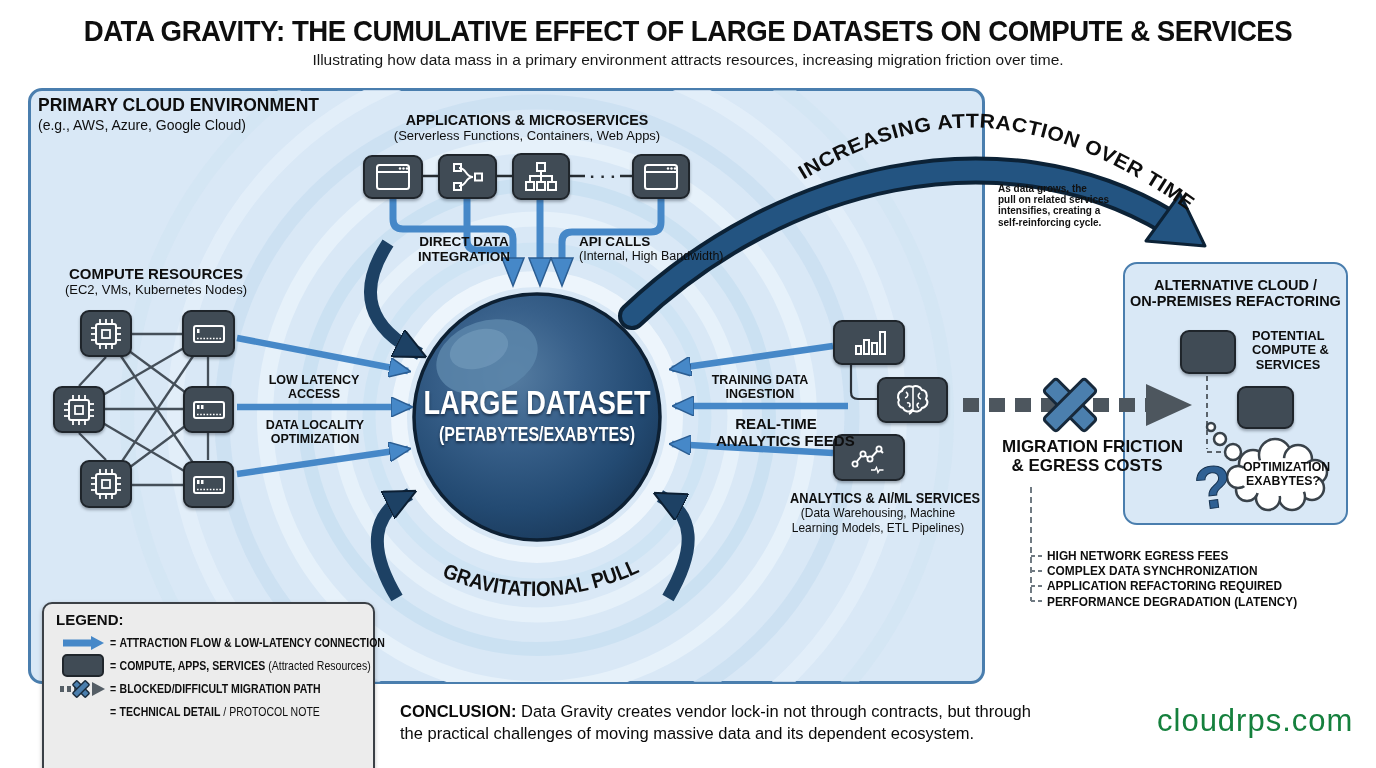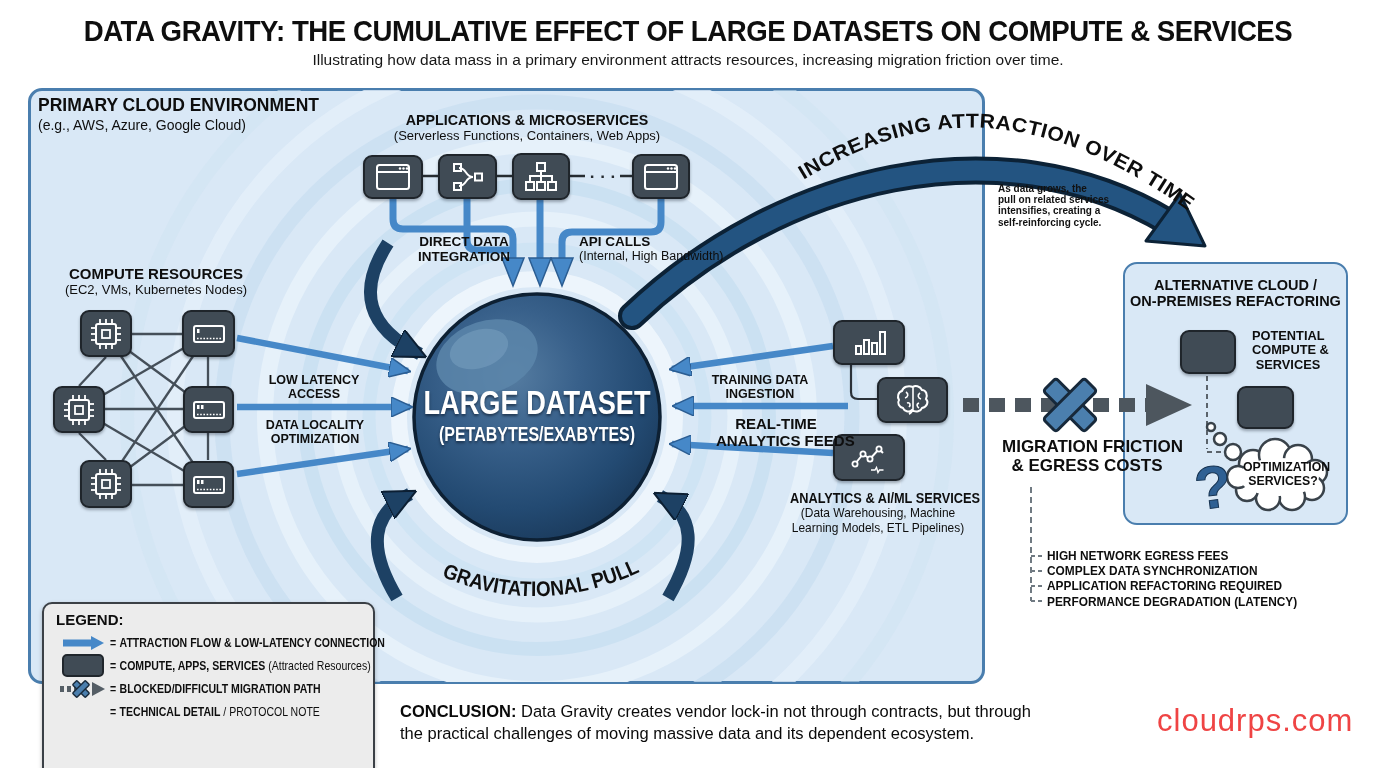--- a/index.html
+++ b/index.html
@@ -32,21 +32,21 @@
   .lg-row{display:flex;align-items:center;height:23px;}
   .lg-sw{width:54px;flex:0 0 54px;display:flex;align-items:center;justify-content:center;}
   .lg-tx{font-size:12.4px;transform:scaleX(.85);transform-origin:left center;white-space:nowrap;}
   .lg-tx b{font-weight:bold;}
   .lg-eq{font-weight:bold;margin-right:4px;}
   .sw-sphere{width:23px;height:23px;border-radius:50%;border:2px solid #0d2033;
              background:radial-gradient(circle at 38% 32%, #5b84a8, #38608a 55%, #1a3757 100%);}
   .sw-box{width:38px;height:19px;background:#404b55;border:2px solid #20262c;border-radius:5px;}
   .conclusion{position:absolute;left:400px;top:701px;font-size:17.2px;line-height:1.26;color:#0a0a0a;
               transform:scaleX(.96);transform-origin:left top;white-space:nowrap;}
-  .watermark{position:absolute;left:1157px;top:703px;font-size:31px;color:#ef4444;letter-spacing:1px;
+  .watermark{position:absolute;left:1157px;top:703px;font-size:31px;color:#15803d;letter-spacing:1px;
              text-shadow:0 1px 0 #fff;}
 </style>
 </head>
 <body>
 
 <div class="canvas">
 
   <div class="title">DATA GRAVITY: THE CUMULATIVE EFFECT OF LARGE DATASETS ON COMPUTE &amp; SERVICES</div>
   <div class="subtitle">Illustrating how data mass in a primary environment attracts resources, increasing migration friction over time.</div>
 
@@ -444,21 +444,21 @@
     <div class="ln">ALTERNATIVE CLOUD /</div>
     <div class="ln">ON-PREMISES REFACTORING</div>
   </div>
   <div class="lbl" style="left:1252px;top:329px;width:72px;font-size:12.8px;">
     <div class="ln">POTENTIAL</div>
     <div class="ln">COMPUTE &amp;</div>
     <div class="ln">SERVICES</div>
   </div>
   <div class="lbl" style="left:1243px;top:461px;width:80px;font-size:12.3px;">
     <div class="ln">OPTIMIZATION</div>
-    <div class="ln">SERVICES?</div>
+    <div class="ln">EXABYTES?</div>
   </div>
 
   <div class="legend">
     <h4>LEGEND:</h4>
     <div class="lg-row">
       <span class="lg-sw">
         <svg width="44" height="16" viewBox="0 0 44 16">
           <line x1="2" y1="8" x2="30" y2="8" stroke="#4688c8" stroke-width="7"></line>
           <polygon points="30,1 43,8 30,15" fill="#4688c8"></polygon>
         </svg>

